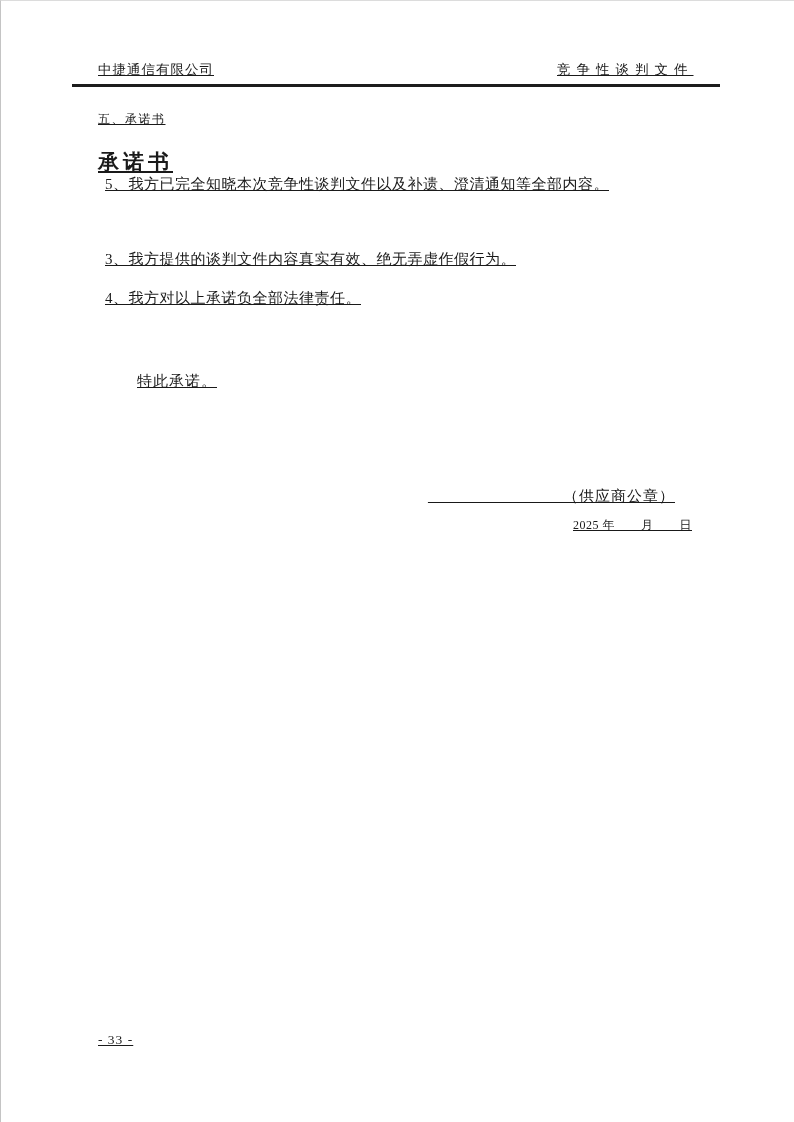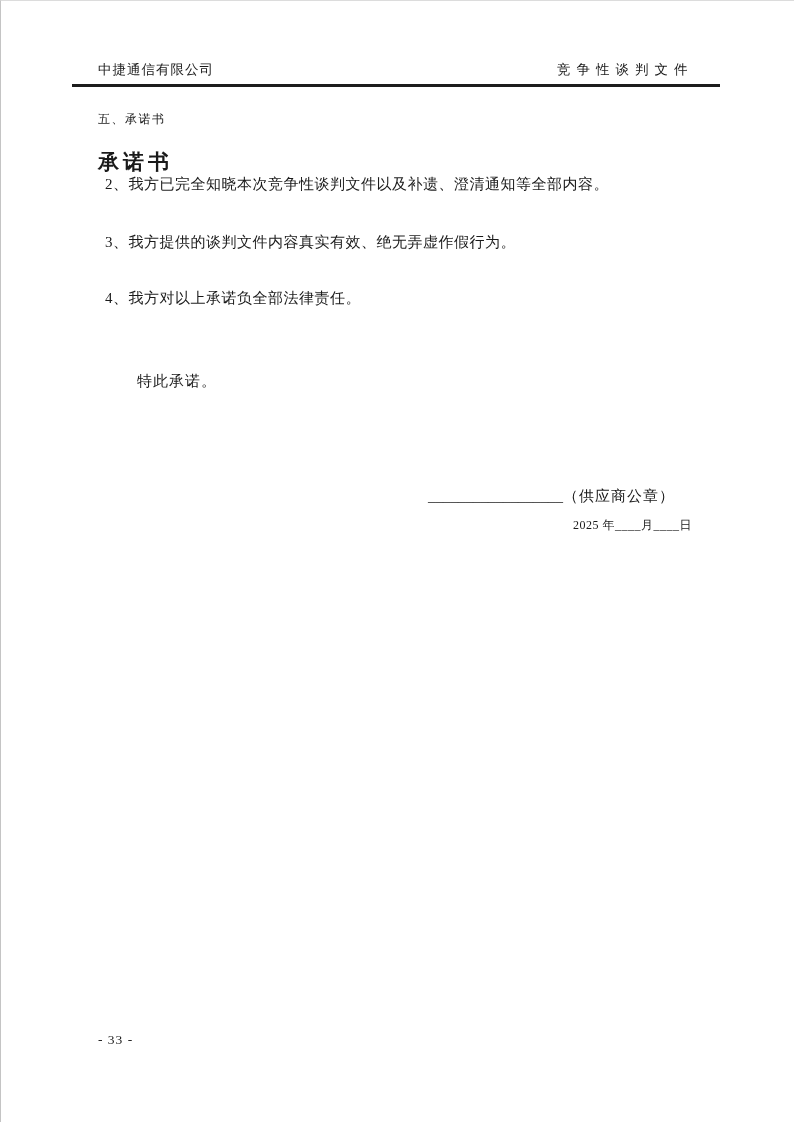--- a/index.html
+++ b/index.html
@@ -1,15 +1,15 @@
 <!DOCTYPE html>
 <html><head>
 <meta charset="utf-8">
 <style>
-  * { margin: 0; padding: 0; box-sizing: border-box; }
+  * { margin: 0; padding: 0; box-sizing: border-box; text-decoration: underline; }
   html, body { background: #ffffff; }
   body {
     font-family: "Liberation Serif", "DejaVu Serif", serif;
     color: #1a1a1a;
   }
   .page {
     position: relative;
     width: 794px;
     height: 1122px;
     background: #ffffff;
@@ -57,21 +57,21 @@
   }
   .item {
     position: absolute;
     left: 104px;
     font-size: 15px;
     letter-spacing: 0.5px;
     white-space: nowrap;
   }
   .item-1 { top: 174px; }
   .item-2 { top: 206px; }
-  .item-3 { top: 232px; text-align: center; }
+  .item-3 { top: 249px; text-align: center; }
   .item-4 { top: 288px; }
   .closing {
     position: absolute;
     left: 136px; top: 343px;
     font-size: 15px;
     letter-spacing: 1px;
     white-space: nowrap;
     margin-top: 28px;
   }
   .signature-row {
@@ -108,21 +108,21 @@
   <div class="header-company">中捷通信有限公司</div>
 
   <div class="header-doctype">竞争性谈判文件</div>
 
   <div class="header-rule"></div>
 
   <div class="section-heading">五、承诺书</div>
 
   <div class="doc-title">承诺书</div>
 
-  <div class="item item-1">2、我方已完全知晓本次竞争性谈判文件以及补遗、澄清通知等全部内容。</div>
+  <div class="item item-1">5、我方已完全知晓本次竞争性谈判文件以及补遗、澄清通知等全部内容。</div>
 
 
   <div class="item item-3">3、我方提供的谈判文件内容真实有效、绝无弄虚作假行为。</div>
 
   <div class="item item-4">4、我方对以上承诺负全部法律责任。</div>
 
   <div class="closing">特此承诺。</div>
 
   <div class="signature-row">
     <span class="sig-line">__________________</span><span>（供应商公章）</span>

